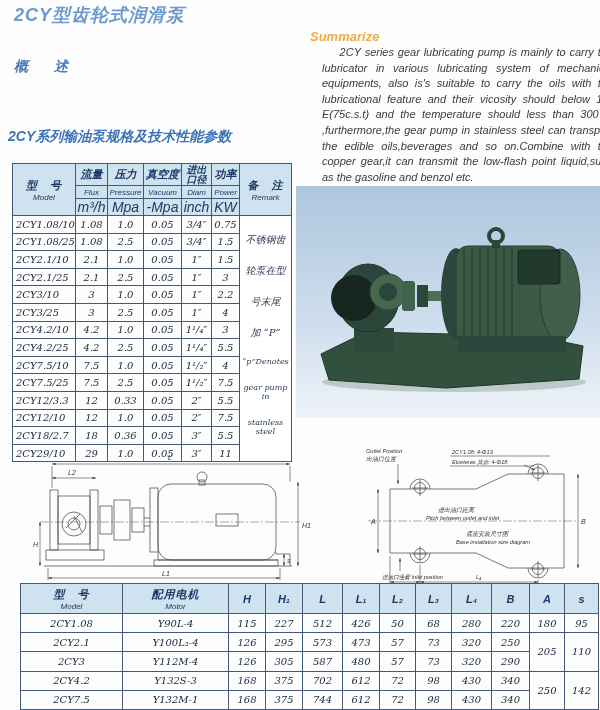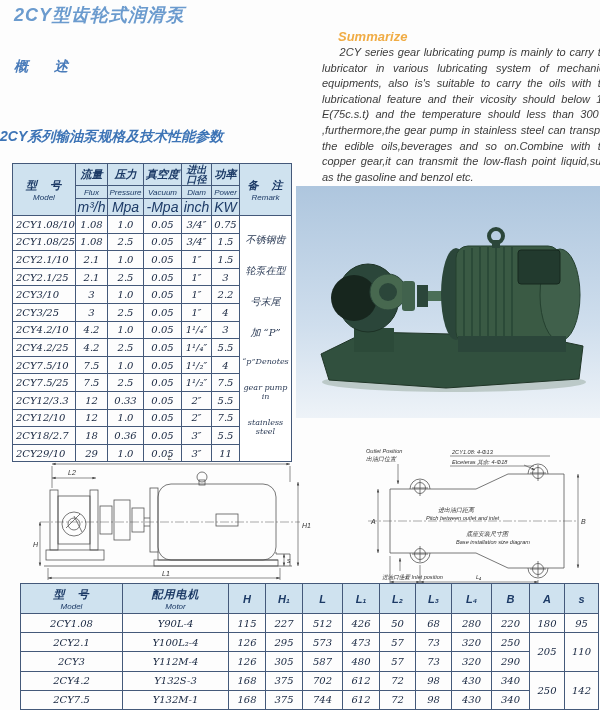--- a/index.html
+++ b/index.html
@@ -6,25 +6,25 @@
   .page{position:relative;width:600px;height:710px;background:#fdfdfd;
         font-family:"Liberation Sans",sans-serif;color:#222;overflow:hidden;font-style:italic;}
   .abs{position:absolute;}
 
   
   .title-zh{left:14px;top:3px;font-size:18px;font-weight:bold;color:#6b9bce;letter-spacing:1px;}
   .title-en{left:176px;top:6px;font-size:15px;font-weight:bold;color:#111;}
   .h-zh{font-size:14px;font-weight:bold;color:#4a7cba;}
   .h-orange{color:#f0ac45;}
   .overview-h{left:14px;top:16px;letter-spacing:6px;margin-top:42px;}
-  .summarize-h{left:310px;top:29px;font-size:13px;font-weight:bold;margin-left:28px;}
+  .summarize-h{left:310px;top:29px;font-size:13px;font-weight:bold;}
   .para{font-size:11px;line-height:16px;text-align:justify;color:#3b3b3b;}
   .para-zh{left:11px;top:46px;width:286px;}
   .para-en{left:322px;top:45px;width:291px;line-height:15.6px;}
-  .spec-h-zh{left:0;top:128px;font-size:14px;font-weight:bold;color:#3d74b6;}
+  .spec-h-zh{left:8px;top:128px;font-size:14px;font-weight:bold;color:#3d74b6;}
   .spec-h-en{left:12px;top:146px;font-size:11.5px;color:#f4a63c;}
 
   
   table{border-collapse:collapse;table-layout:fixed;}
   th,td{border:1px solid #44597a;padding:0;text-align:center;overflow:hidden;}
   th{background:#cfe2ef;color:#1c3a66;font-weight:bold;}
   .zh-h{font-size:11px;letter-spacing:1px;}
   .en-h{font-size:8px;font-weight:normal;}
   .unit{font-size:14px;font-weight:normal;}
   .spec-table{left:12px;top:163px;width:279px;}

